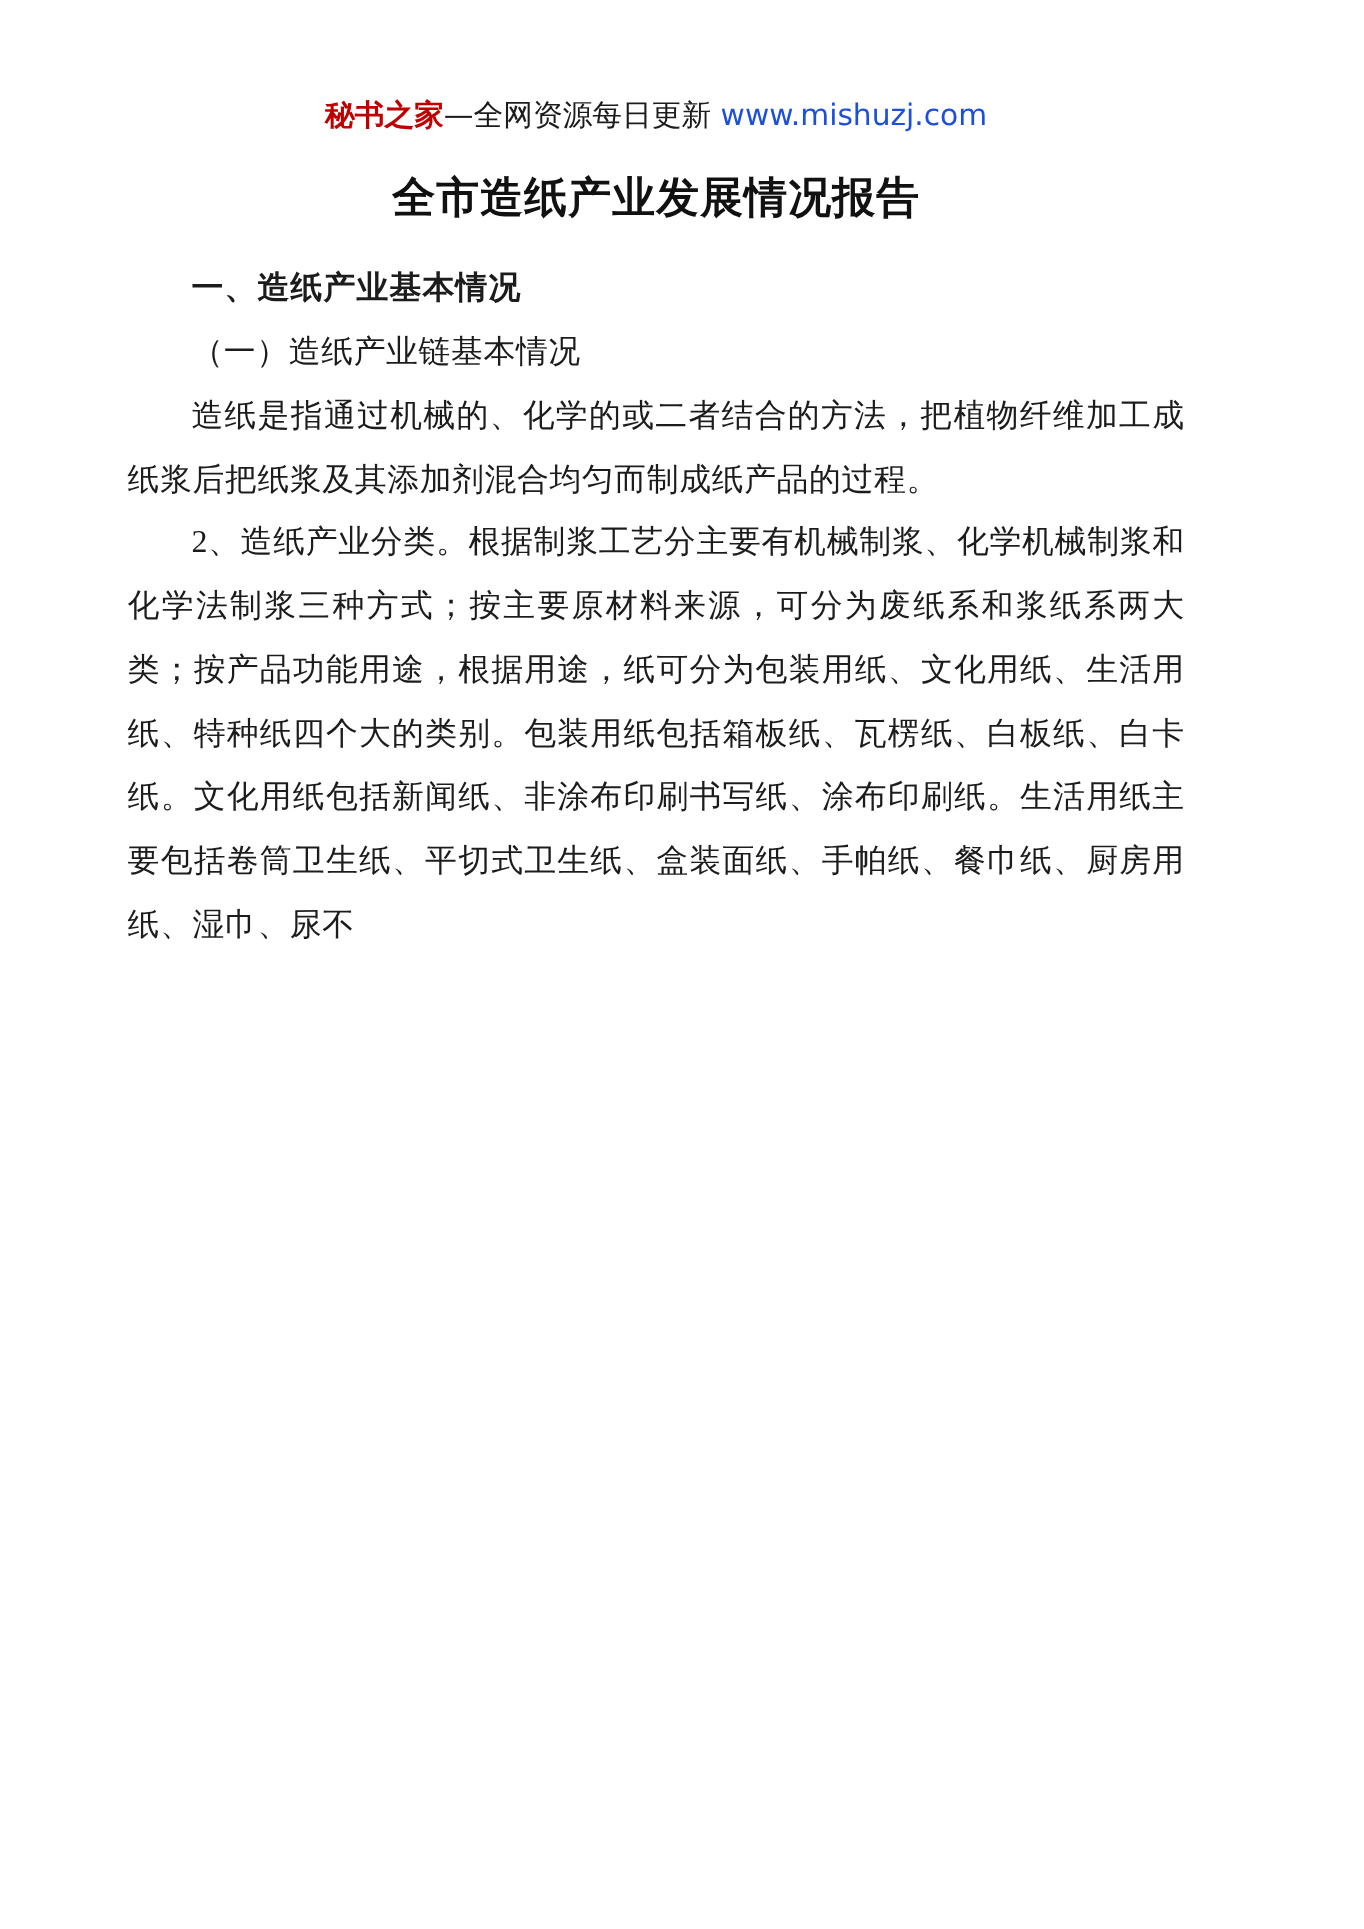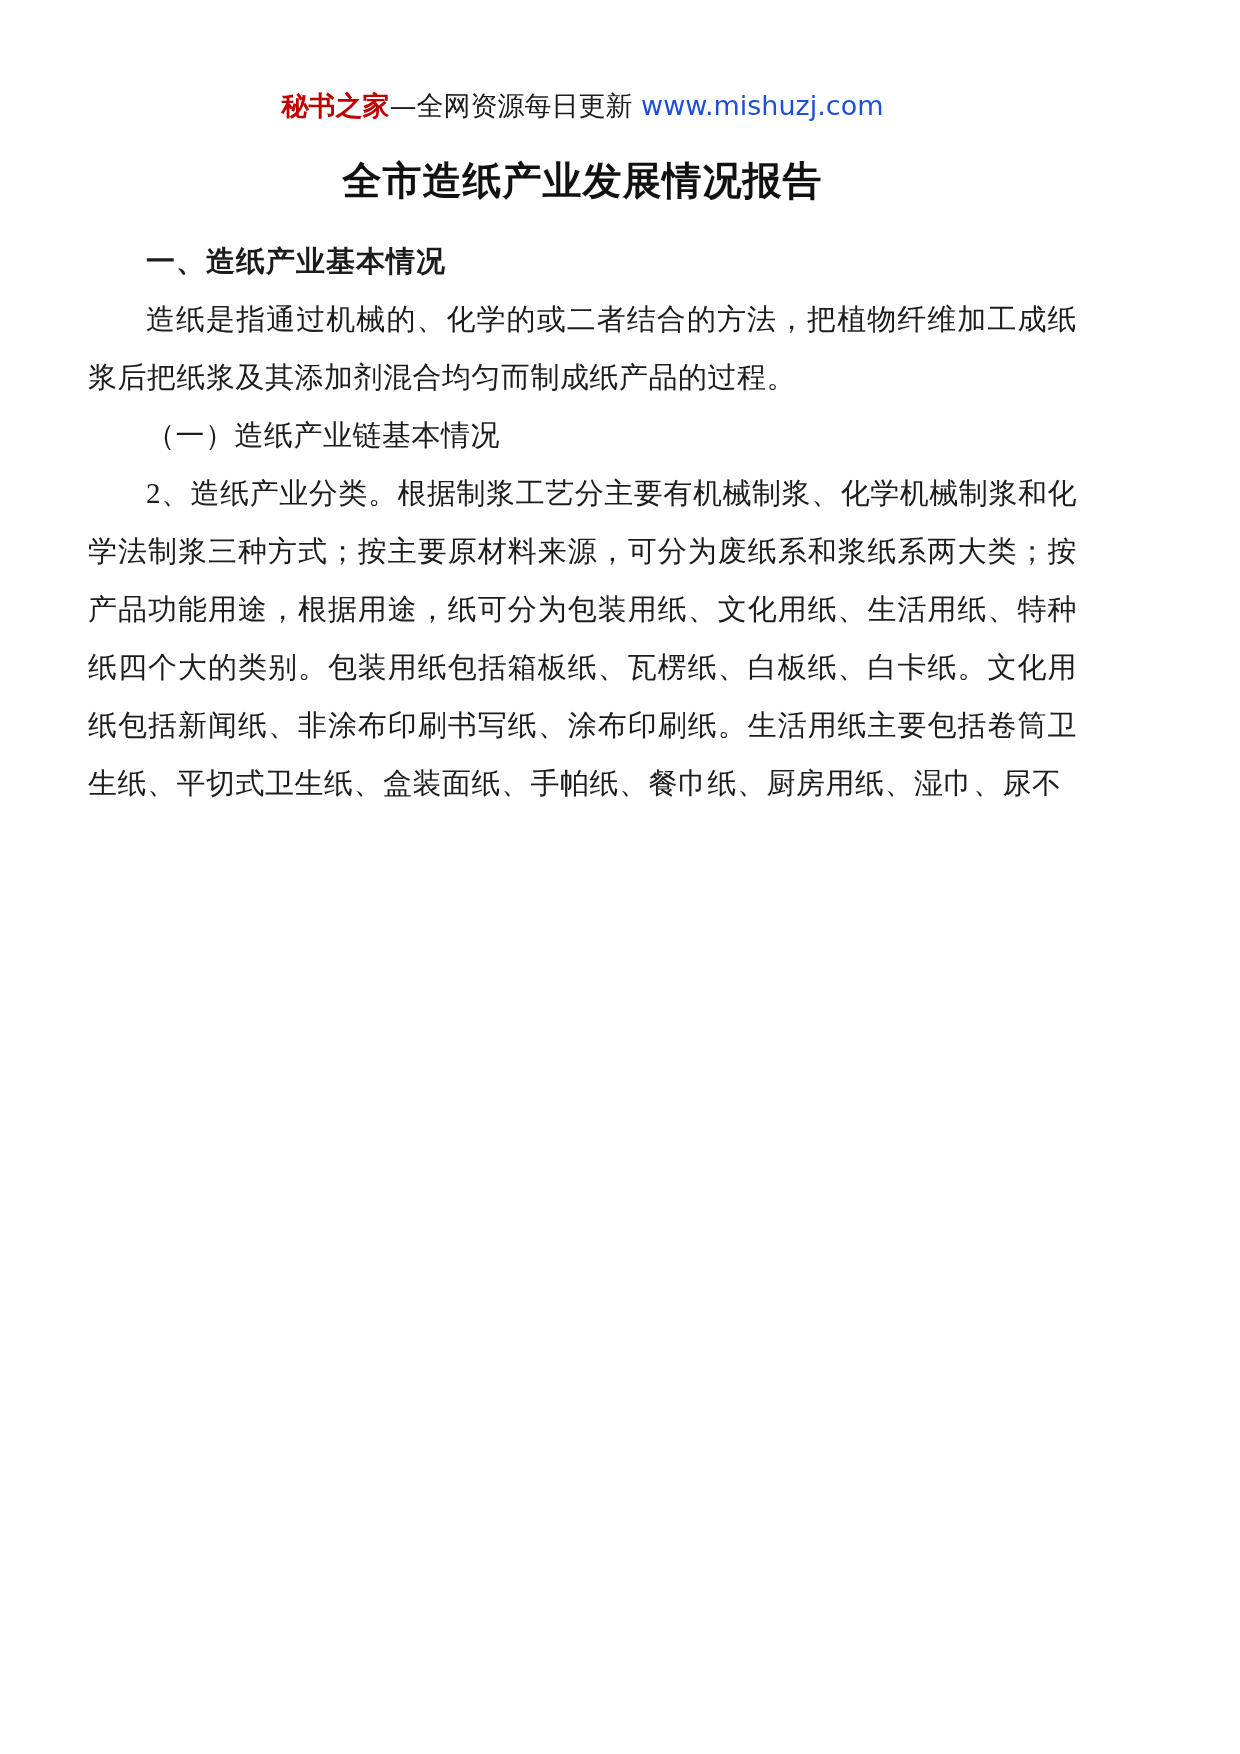--- a/index.html
+++ b/index.html
@@ -13,21 +13,21 @@
     height: 1754px;
     margin: 0 auto;
     background: #ffffff;
     font-family: "DejaVu Sans", "Liberation Sans", sans-serif;
     color: #1c1c1c;
     overflow: hidden;
     box-sizing: border-box;
   }
   .content {
     box-sizing: border-box;
-    padding: 88px 163px 0 88px;
+    padding: 88px 163px 0 116px;
   }
   .site-header {
     text-align: center;
     font-size: 27px;
     line-height: 36px;
     white-space: nowrap;
     margin-bottom: 28px;
   }
   .site-header .brand {
     font-weight: bold;
@@ -67,19 +67,19 @@
   <div class="content">
 
     <div class="site-header">
       <span class="brand" style="color: rgb(192, 0, 0);">秘书之家</span><span class="tagline">—全网资源每日更新 </span><span class="url" style="color: rgb(29, 80, 216);">www.mishuzj.com</span>
     </div>
 
     <h1 class="doc-title">全市造纸产业发展情况报告</h1>
 
     <div class="body-text">
       <p class="bold">一、造纸产业基本情况</p>
+      <p>（一）造纸产业链基本情况</p>
       <p>造纸是指通过机械的、化学的或二者结合的方法，把植物纤维加工成纸浆后把纸浆及其添加剂混合均匀而制成纸产品的过程。</p>
-      <p>（一）造纸产业链基本情况</p>
       <p>2、造纸产业分类。根据制浆工艺分主要有机械制浆、化学机械制浆和化学法制浆三种方式；按主要原材料来源，可分为废纸系和浆纸系两大类；按产品功能用途，根据用途，纸可分为包装用纸、文化用纸、生活用纸、特种纸四个大的类别。包装用纸包括箱板纸、瓦楞纸、白板纸、白卡纸。文化用纸包括新闻纸、非涂布印刷书写纸、涂布印刷纸。生活用纸主要包括卷筒卫生纸、平切式卫生纸、盒装面纸、手帕纸、餐巾纸、厨房用纸、湿巾、尿不</p>
     </div>
 
   </div>
 </div>
 
 </body></html>

